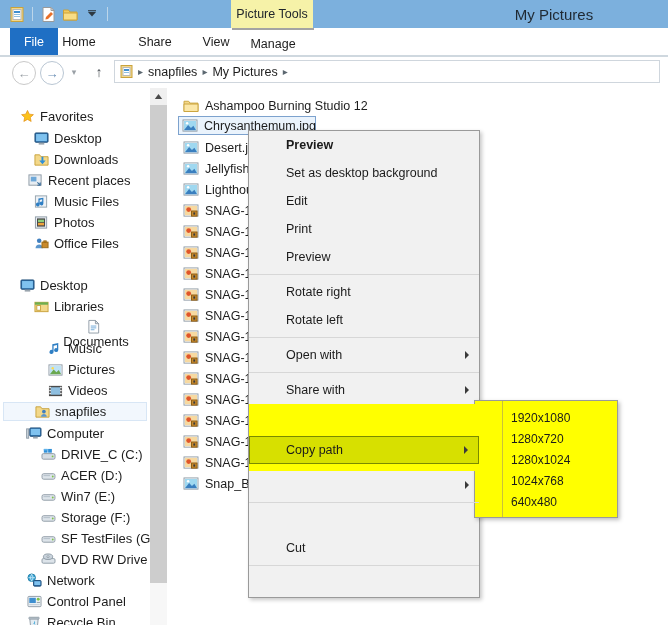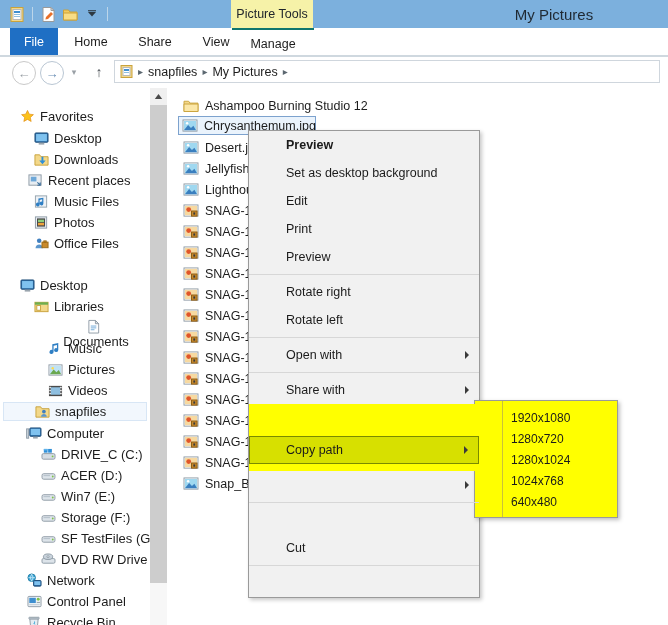--- a/index.html
+++ b/index.html
@@ -21,21 +21,21 @@
     font-size:15px;color:#1f2933;}
   .ctx-tools{position:absolute;left:231px;top:0px;width:82px;height:28px;background:#f6f2a8;
     display:flex;align-items:center;justify-content:center;font-size:12.5px;color:#20252b;}
 
   
   .ribbon{position:absolute;left:0;top:28px;width:668px;height:27px;background:#ffffff;}
   .ribbon-bgfill{position:absolute;left:0;top:0;width:668px;height:27px;background:#ffffff;}
   .tab{position:absolute;top:0;height:27px;display:flex;align-items:center;justify-content:center;
        font-size:12.5px;color:#1d1d1d;cursor:default;}
   .tab.file{background:#1f6fc4;color:#ffffff;}
-  .tab.manage{border-top:2px solid #0f766e;}
+  .tab.manage{border-top:2px solid #a3a3a3;}
   .ribbon-underline{position:absolute;left:0;top:55px;width:668px;height:2px;background:#cfd8df;}
 
   
   .navbar{position:absolute;left:0;top:57px;width:668px;height:30px;background:#ffffff;}
   .navbtn{position:absolute;top:4px;width:22px;height:22px;border:1px solid #c9c9c9;border-radius:50%;
     color:#9aa0a6;display:flex;align-items:center;justify-content:center;font-size:13px;background:#fff;}
   .navbtn.fwd{color:#6b8fb5;border-color:#b9c6d3;}
   .navdrop{position:absolute;left:68px;top:9px;width:12px;height:12px;
     display:flex;align-items:center;justify-content:center;color:#9aa0a6;font-size:9px;}
   .navup{position:absolute;left:90px;top:5px;width:18px;height:20px;
@@ -134,21 +134,21 @@
       </span>
       <span class="qat-sep"></span>
     </div>
     <div class="ctx-tools">Picture Tools</div>
     <div class="win-title">My Pictures</div>
   </div>
 
   <div class="ribbon">
     <div class="ribbon-bgfill"></div>
     <div class="tab file" style="left:10px;width:48px;">File</div>
-    <div class="tab" style="left:58px;width:66px;">Home</div>
+    <div class="tab" style="left:46px;width:66px;">Home</div>
     <div class="tab" style="left:124px;width:62px;">Share</div>
     <div class="tab" style="left:186px;width:60px;">View</div>
     <div class="tab manage" style="left:232px;width:82px;">Manage</div>
   </div>
   <div class="ribbon-underline"></div>
 
   <div class="navbar">
     <div class="navbtn" style="left:12px;">←</div>
     <div class="navbtn fwd" style="left:40px;">→</div>
     <div class="navdrop">▾</div>

